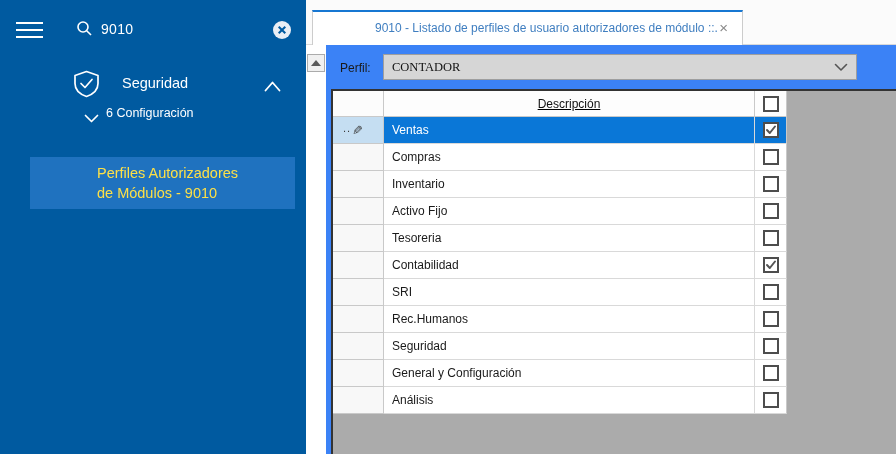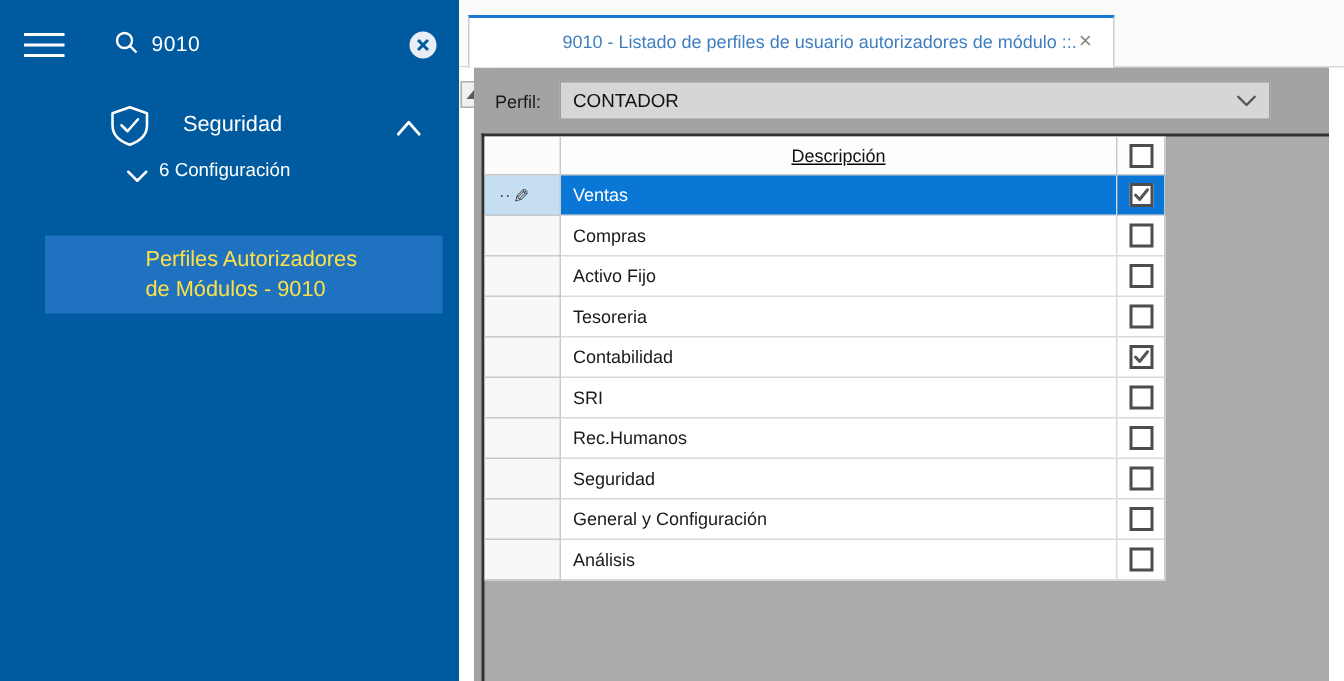--- a/index.html
+++ b/index.html
@@ -42,24 +42,24 @@
   
   .tabbar { position:absolute; left:306px; top:0; width:590px; height:45px; background:#fbfbfb; }
   .tabbar-line { position:absolute; left:0; bottom:0; width:590px; height:1px; background:#d9d9d9; }
   .tab { position:absolute; left:6px; top:10px; width:431px; height:35px; background:#ffffff;
          border:1px solid #cccccc; border-top:2px solid #1777d2; border-bottom:none;
          display:flex; align-items:center; padding:0 12px 2px 14px; cursor:pointer; z-index:2; }
   .tab-title { color:#3f7ec0; font-size:12px; white-space:nowrap; overflow:hidden;margin-left:48px; }
   .tab-close { margin-left:auto; color:#8a8a8a; font-size:15px; line-height:1; padding:0 2px; cursor:pointer; }
 
   
-  .content { position:absolute; left:316px; top:45px; width:570px; height:409px; background:#a3a3a3; }
+  .content { position:absolute; left:326px; top:45px; width:570px; height:409px; background:#3b82f6; }
   .perfil-label { position:absolute; left:14px; top:16px; font-size:12px; color:#1a1a1a; }
   .dropdown { position:absolute; left:57px; top:9px; width:474px; height:26px; background:#d6d6d6;
-              border:1px solid #9e9e9e; display:flex; align-items:center; padding:0 8px; cursor:pointer; }
+              border:1px solid #9e9e9e; display:flex; align-items:center; padding:0 8px; cursor:pointer;font-family:Liberation Serif, serif; }
   .dropdown-value { font-size:12.5px; color:#111111; }
   .dropdown-arrow { margin-left:auto; display:flex; align-items:center; }
 
   
   .grid { position:absolute; left:5px; top:44px; width:565px; height:365px; background:#ababab;
           border-top:2px solid #333333; border-left:2px solid #333333; }
   .cells { width:454px; }
   .grid-header { display:flex; height:26px;text-decoration:underline; }
   .cell { border-right:1px solid #c9c9c9; border-bottom:1px solid #c9c9c9; }
   .h-ind  { width:51px;  background:#fcfcfc; }
@@ -193,20 +193,27 @@
             </div>
             <div class="grid-row">
               <div class="cell ind"></div>
               <div class="cell desc">Compras</div>
               <div class="cell chk">
                 <span class="checkbox"></span>
               </div>
             </div>
             <div class="grid-row">
               <div class="cell ind"></div>
+              <div class="cell desc">Inventario</div>
+              <div class="cell chk">
+                <span class="checkbox"></span>
+              </div>
+            </div>
+            <div class="grid-row">
+              <div class="cell ind"></div>
               <div class="cell desc">Activo Fijo</div>
               <div class="cell chk">
                 <span class="checkbox"></span>
               </div>
             </div>
             <div class="grid-row">
               <div class="cell ind"></div>
               <div class="cell desc">Tesoreria</div>
               <div class="cell chk">
                 <span class="checkbox"></span>

